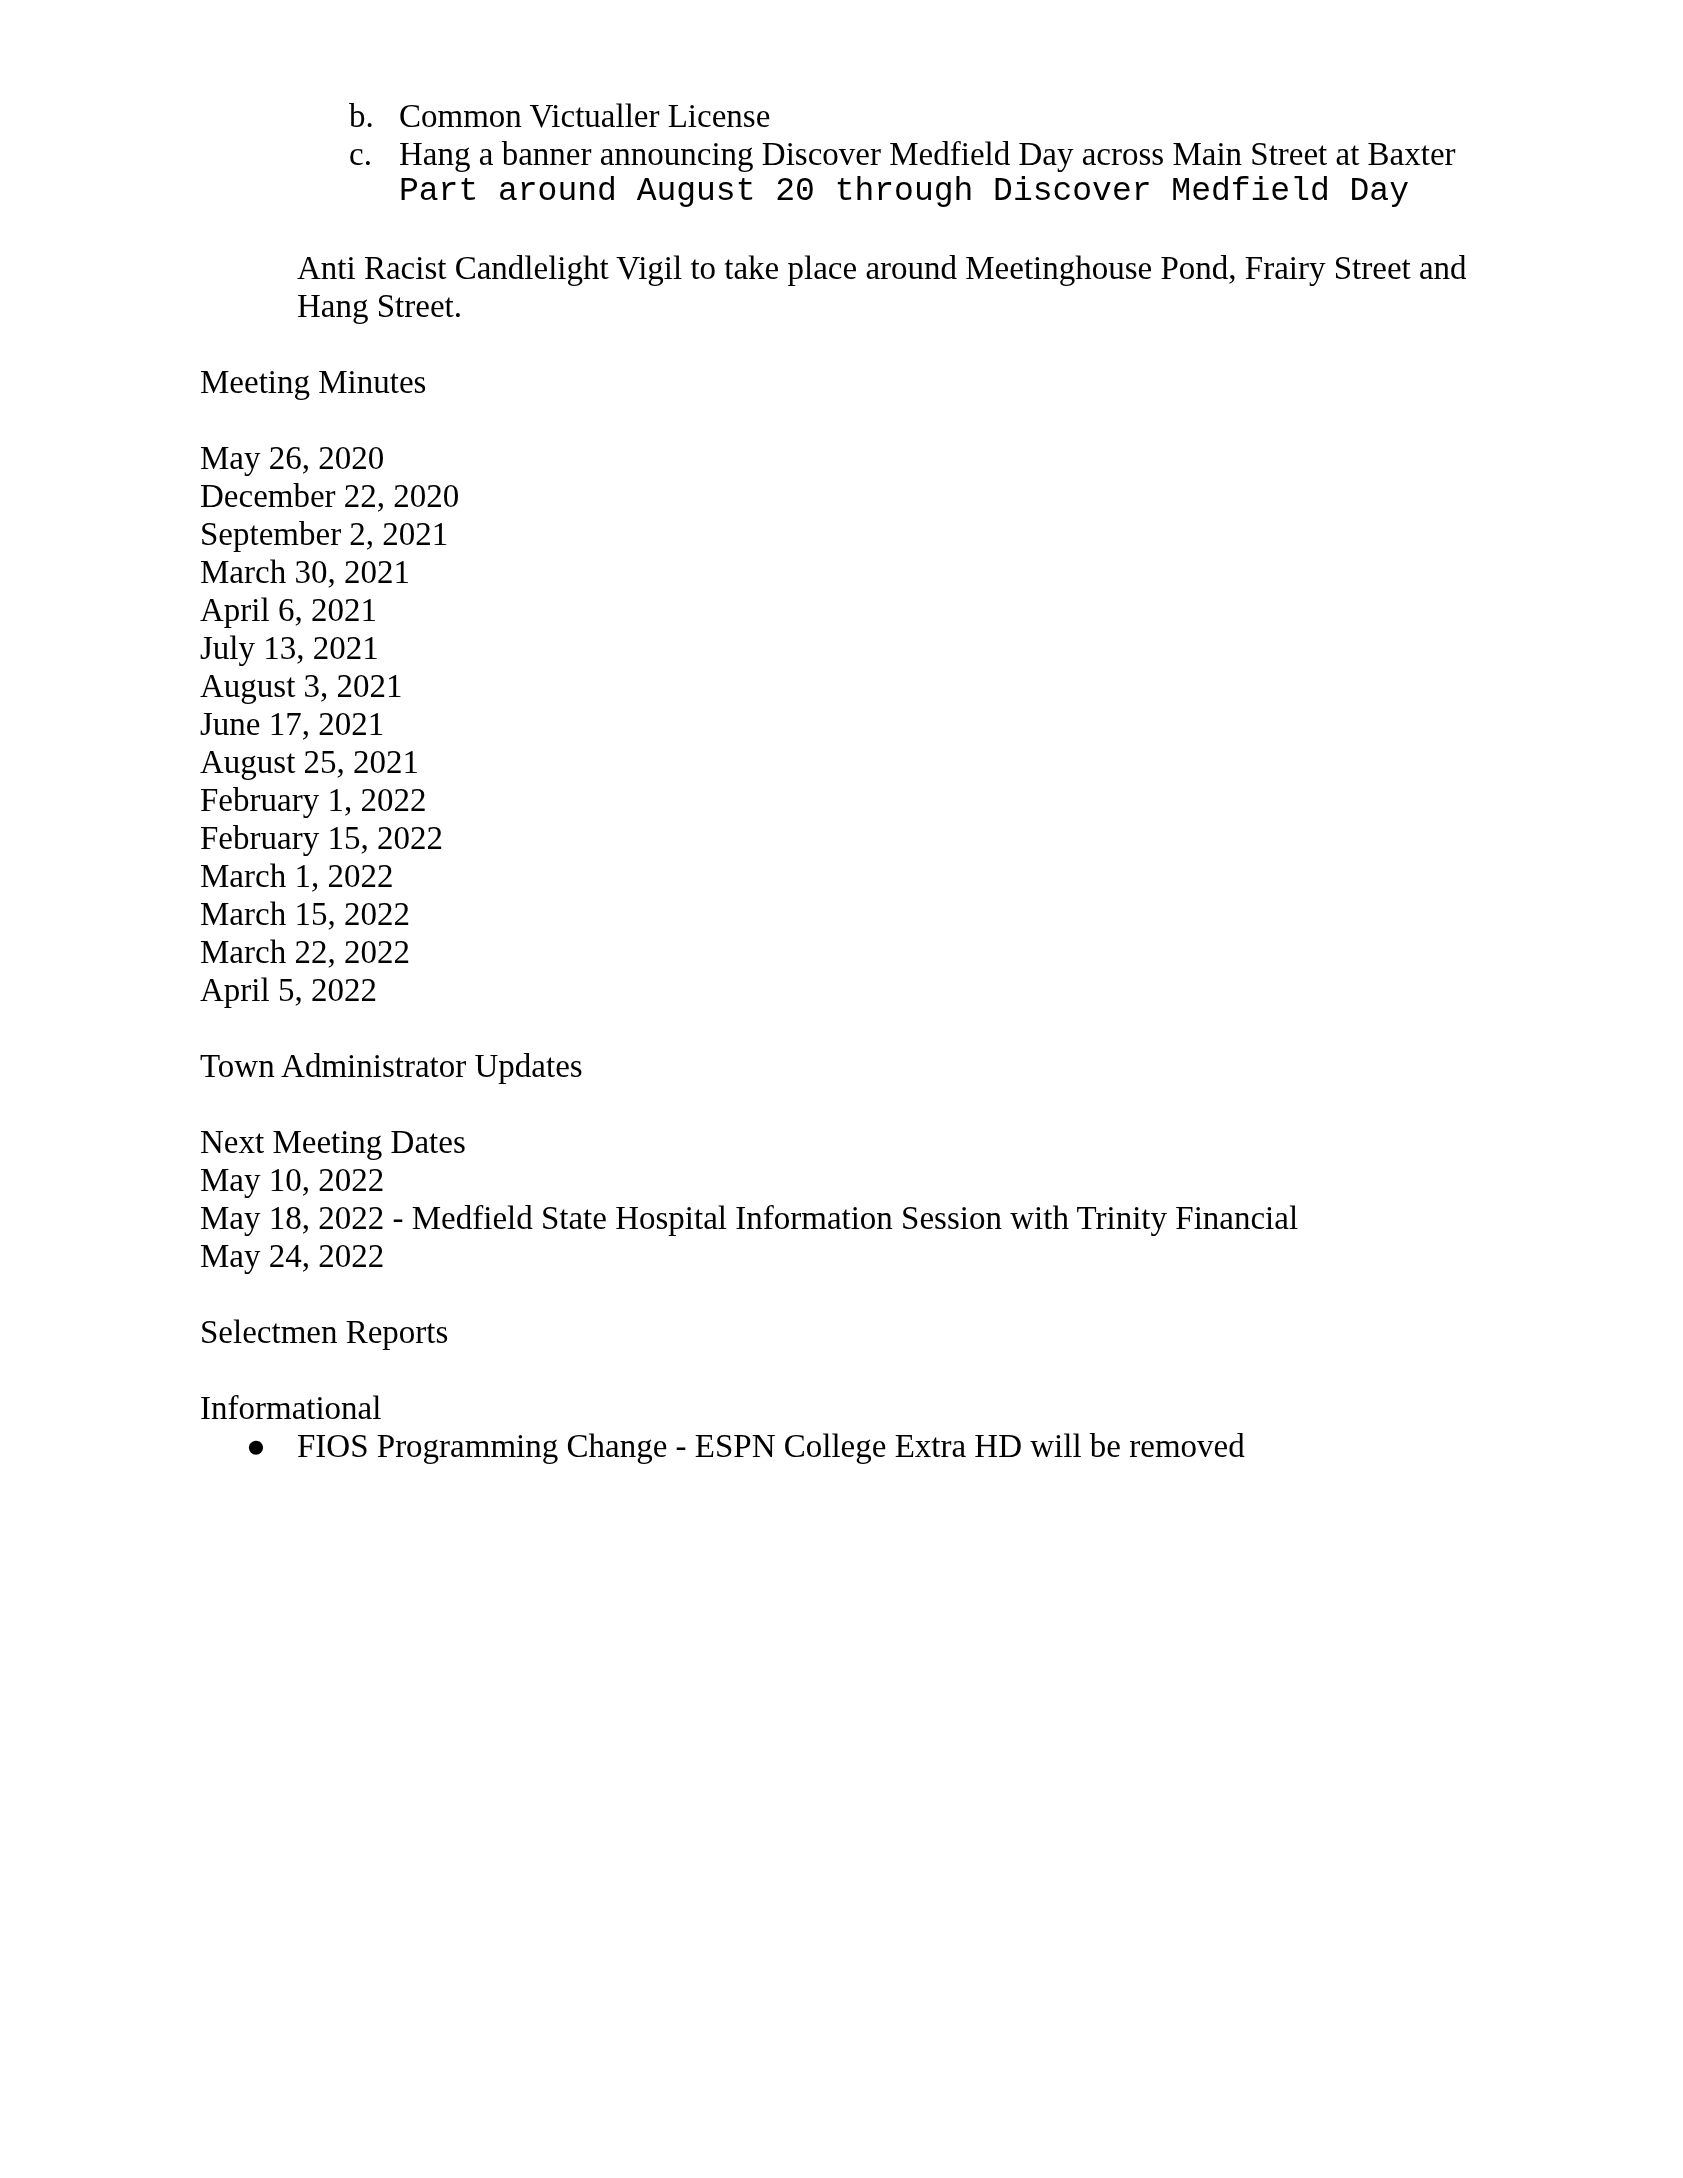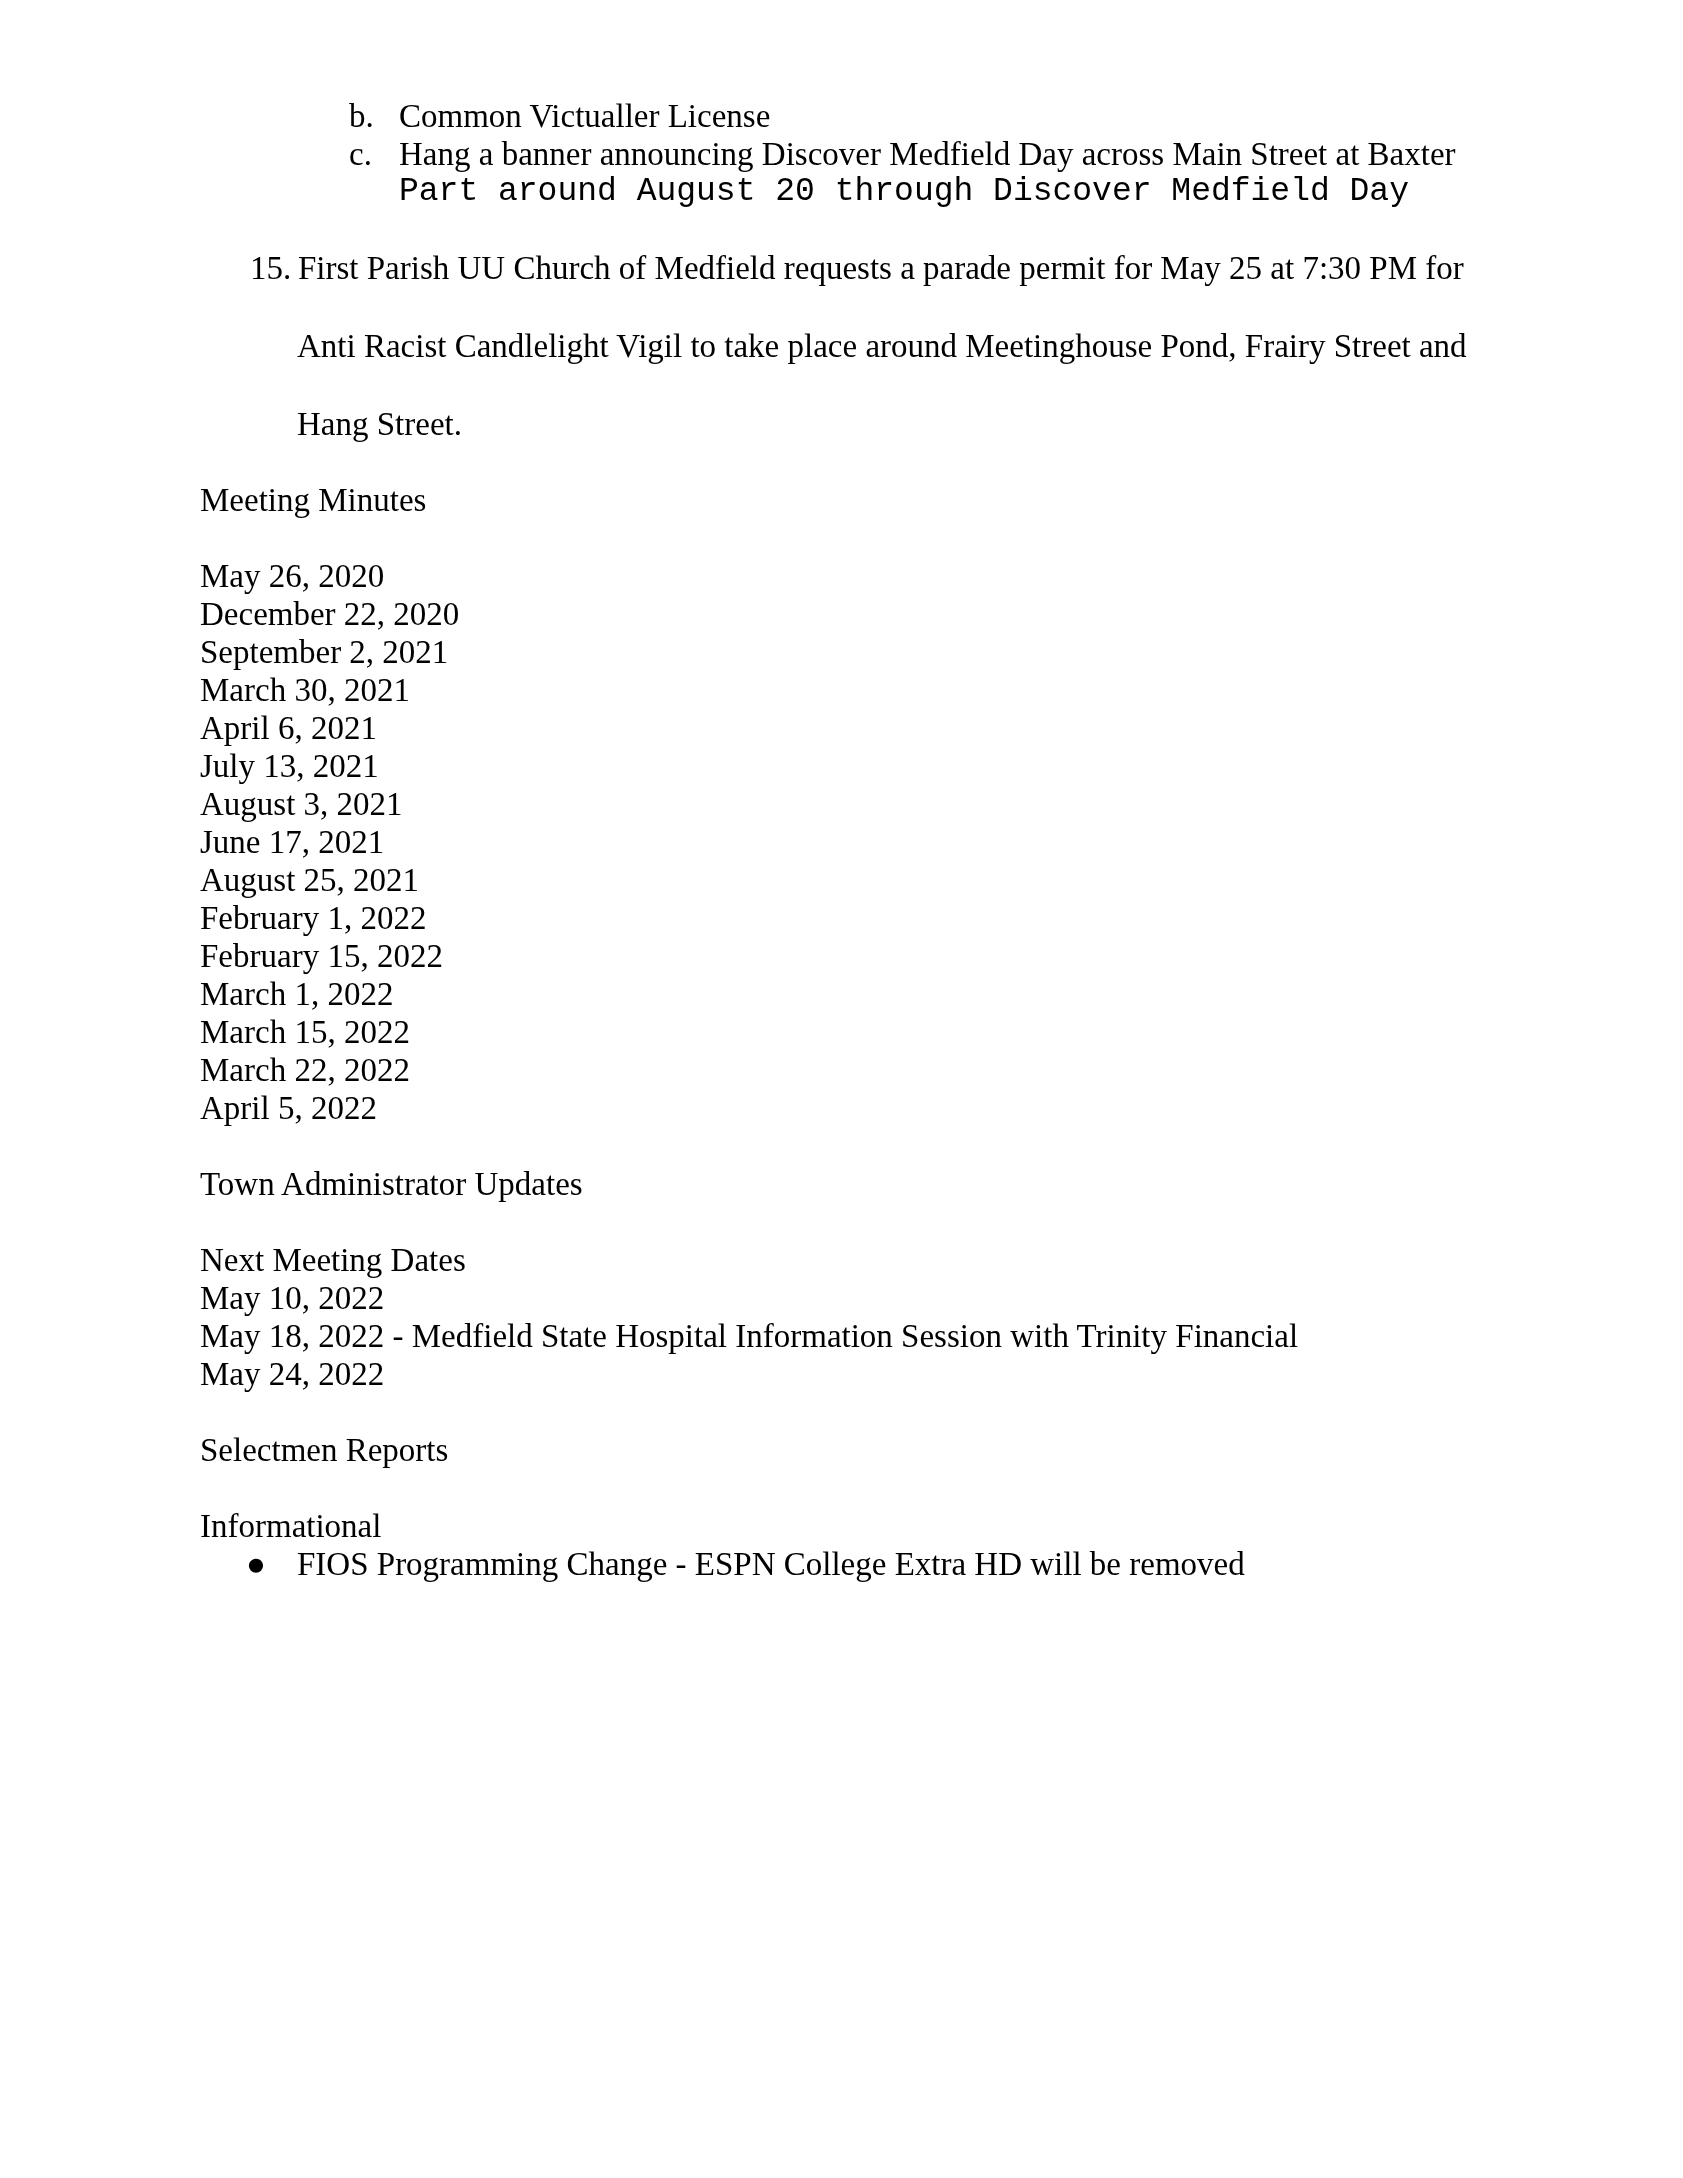--- a/index.html
+++ b/index.html
@@ -28,21 +28,21 @@
     line-height: 38px;
     margin: 0;
   }
   
   .sub-item { padding-left: 149px; display: flex; }
   .sub-item .marker { width: 50px; flex: none; }
   .sub-cont { padding-left: 199px; font-family: Liberation Mono, monospace; }
   
   .num-item { padding-left: 50px; display: flex; }
   .num-item .marker { width: 48px; flex: none; }
-  .num-cont { padding-left: 97px; margin-top: 40px; }
+  .num-cont { padding-left: 97px; }
   
   .bullet-item { padding-left: 46px; display: flex; }
   .bullet-item .marker { width: 51px; flex: none; }
 </style>
 </head>
 <body>
 
 <div class="page">
 
   <div class="row sub-item">
@@ -50,24 +50,20 @@
     <span>Common Victualler License</span>
   </div>
   <div class="row sub-item">
     <span class="marker">c.</span>
     <span>Hang a banner announcing Discover Medfield Day across Main Street at Baxter</span>
   </div>
   <div class="row sub-cont">Part around August 20 through Discover Medfield Day</div>
 
   <div class="blank"></div>
 
-  <div class="row num-item">
-    <span class="marker">15.</span>
-    <span>First Parish UU Church of Medfield requests a parade permit for May 25 at 7:30 PM for</span>
-  </div>
   <div class="row num-cont">Anti Racist Candlelight Vigil to take place around Meetinghouse Pond, Frairy Street and</div>
   <div class="row num-cont">Hang Street.</div>
 
   <div class="blank"></div>
 
   <h2 class="row heading">Meeting Minutes</h2>
 
   <div class="blank"></div>
 
   <div class="row">May 26, 2020</div>

